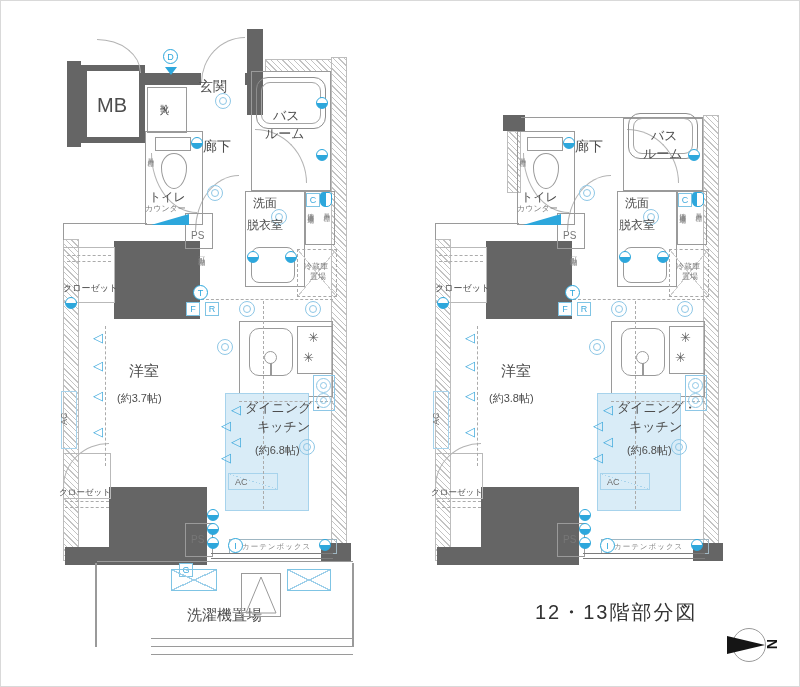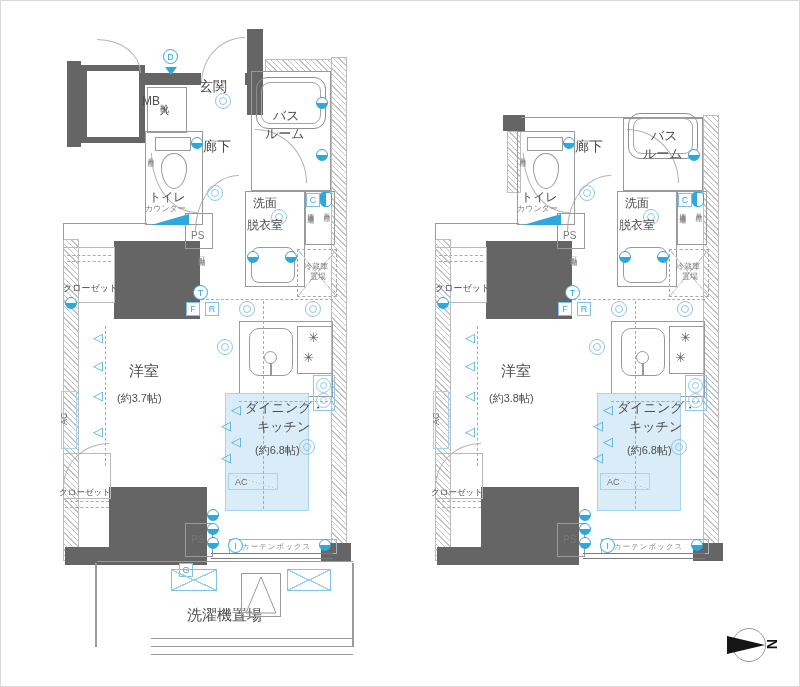--- a/index.html
+++ b/index.html
@@ -176,21 +176,21 @@
     <div class="mks" style="left:204px;top:301px;">
         <span>R</span>
       </div>
     <div class="mks" style="left:178px;top:562px;">
         <span>G</span>
       </div>
     <div class="mkc" style="left:227px;top:537px;">
         <span>I</span>
       </div>
 
-    <span class="lbl" style="left:96px;top:94px;font-size:12px;margin-left:45px;">MB</span>
+    <span class="lbl" style="left:96px;top:94px;font-size:20px;">MB</span>
     <span class="lbl" style="left:198px;top:78px;font-size:14px;">玄関</span>
     <span class="lbl v" style="left:158px;top:96px;font-size:9px;">靴入</span>
     <span class="lbl" style="left:202px;top:138px;font-size:14px;">廊下</span>
     <span class="lbl" style="left:148px;top:190px;font-size:12px;">トイレ</span>
     <span class="lbl" style="left:144px;top:204px;font-size:8px;color:#777;">カウンター</span>
     <span class="lbl v" style="left:146px;top:152px;font-size:6.5px;color:#888;">吊戸棚</span>
     <span class="lbl" style="left:272px;top:108px;font-size:13px;">バス</span>
     <span class="lbl" style="left:264px;top:126px;font-size:13px;">ルーム</span>
     <span class="lbl" style="left:252px;top:196px;font-size:12px;">洗面</span>
     <span class="lbl" style="left:246px;top:218px;font-size:12px;">脱衣室</span>
@@ -349,17 +349,18 @@
     <span class="lbl" style="left:434px;top:283px;font-size:9px;">クローゼット</span>
     <span class="lbl" style="left:500px;top:362px;font-size:15px;">洋室</span>
     <span class="lbl" style="left:488px;top:392px;font-size:11px;">(約3.8帖)</span>
     <span class="lbl" style="left:616px;top:400px;font-size:13px;">ダイニング・</span>
     <span class="lbl" style="left:628px;top:419px;font-size:13px;">キッチン</span>
     <span class="lbl" style="left:626px;top:444px;font-size:11px;">(約6.8帖)</span>
     <span class="lbl" style="left:562px;top:534px;font-size:10px;color:#777;">PS</span>
     <span class="lbl" style="left:430px;top:487px;font-size:8.5px;">クローゼット</span>
   </div>
 
+  <span class="caption" style="left:534px;top:598px;">12・13階部分図</span>
   <div class="north-circle" style="left:731px;top:627px;"></div>
   <div class="north-arrow" style="left:726px;top:635px;"></div>
   <span class="north-n" style="left:766px;top:635px;">N</span>
 
 </div>
 
 </body></html>

